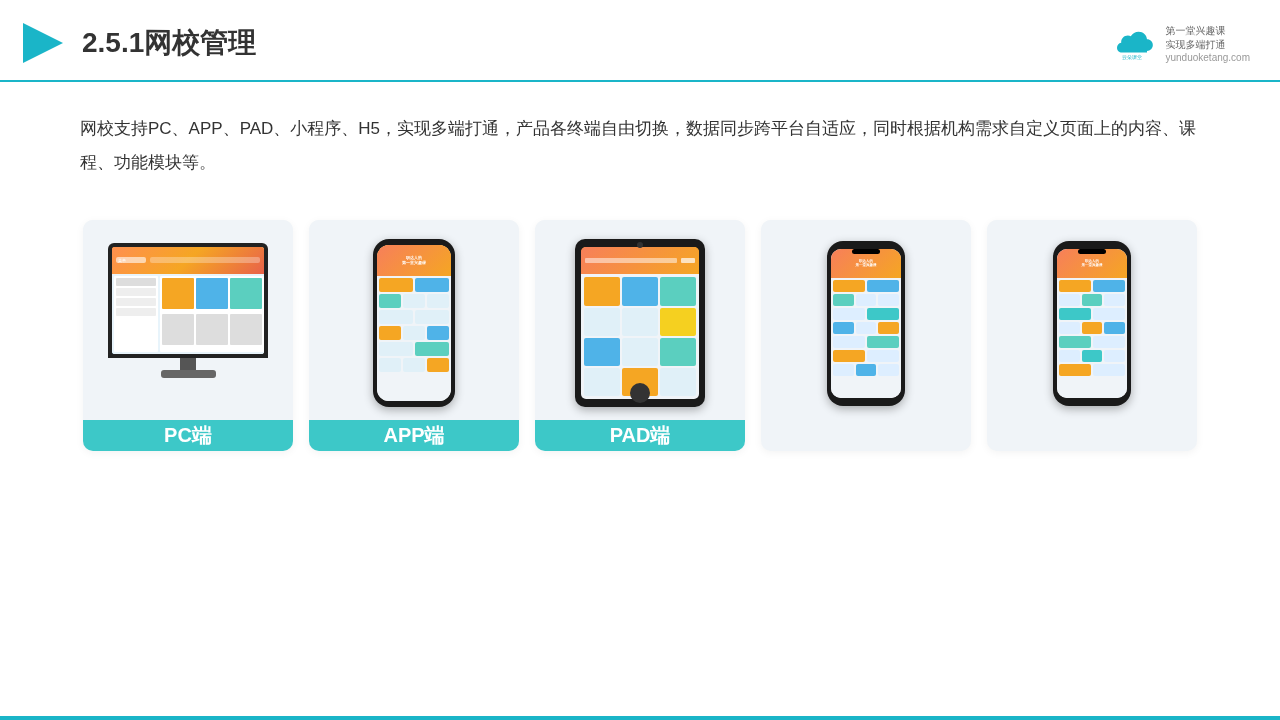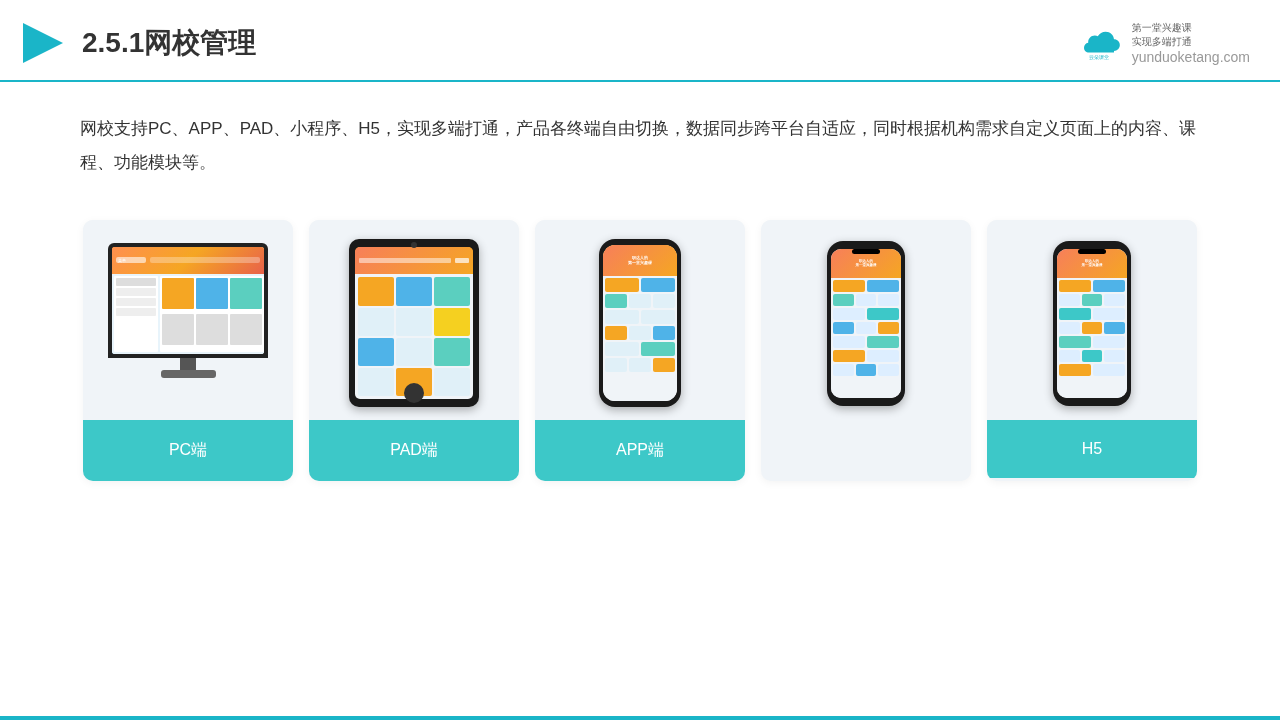--- a/index.html
+++ b/index.html
@@ -46,21 +46,21 @@
     .logo-text {
       display: flex;
       flex-direction: column;
       align-items: flex-start;
     }
     .logo-sub {
       font-size: 10px;
       color: #666;
     }
     .logo-url {
-      font-size: 14px;
+      font-size: 10px;
       color: #999;
     }
 
     
     .description {
       padding: 30px 80px 10px 80px;
       font-size: 17px;
       color: #333;
       line-height: 2;
     }
@@ -93,23 +93,23 @@
       justify-content: center;
       padding: 16px 10px 10px;
       background: #f0f4f8;
     }
 
     .card-label {
       width: 100%;
       background: #3dc8c8;
       color: white;
       text-align: center;
-      font-size: 16px;
-      padding: 20px 0;
-      font-weight: 400;
+      font-size: 20px;
+      padding: 2px 0;
+      font-weight: 700;
     }
 
     
     
     .pc-monitor {
       width: 170px;
       height: 160px;
       display: flex;
       flex-direction: column;
       align-items: center;
@@ -459,20 +459,67 @@
         </div>
         <div class="monitor-neck"></div>
         <div class="monitor-base"></div>
       </div>
     </div>
     <div class="card-label">PC端</div>
   </div>
 
   <div class="card">
     <div class="card-image-area">
+      <div class="phone-mock">
+        <div class="phone-notch"></div>
+        <div class="phone-screen">
+          <div class="phone-screen-inner">
+            <div class="phone-top-bar">
+              <div style="font-size:4px;color:white;font-weight:bold;text-align:center;line-height:1.2;">
+                职达人的<br>第一堂兴趣课
+              </div>
+            </div>
+            <div class="phone-content">
+              <div class="phone-row">
+                <div class="phone-block orange"></div>
+                <div class="phone-block blue"></div>
+              </div>
+              <div class="phone-row">
+                <div class="phone-block green"></div>
+                <div class="phone-block"></div>
+                <div class="phone-block"></div>
+              </div>
+              <div class="phone-row">
+                <div class="phone-block"></div>
+                <div class="phone-block"></div>
+              </div>
+              <div class="phone-row">
+                <div class="phone-block orange"></div>
+                <div class="phone-block"></div>
+                <div class="phone-block blue"></div>
+              </div>
+              <div class="phone-row">
+                <div class="phone-block"></div>
+                <div class="phone-block green"></div>
+              </div>
+              <div class="phone-row">
+                <div class="phone-block"></div>
+                <div class="phone-block"></div>
+                <div class="phone-block orange"></div>
+              </div>
+            </div>
+          </div>
+        </div>
+      </div>
+    </div>
+    <div class="card-label">APP端</div>
+  </div>
+
+  <div class="card">
+    <div class="card-image-area">
       <div class="ipad-mock">
         <div class="ipad-camera"></div>
         <div class="ipad-screen">
           <div class="ipad-screen-inner">
             <div class="ipad-top">
               <div style="flex:1;height:5px;background:rgba(255,255,255,0.5);border-radius:1px;"></div>
               <div style="width:14px;height:5px;background:rgba(255,255,255,0.7);border-radius:1px;margin-left:2px;"></div>
             </div>
             <div class="ipad-content">
               <div class="ipad-cell orange"></div>
@@ -491,161 +538,113 @@
           </div>
         </div>
         <div class="ipad-home"></div>
       </div>
     </div>
     <div class="card-label">PAD端</div>
   </div>
 
   <div class="card">
     <div class="card-image-area">
-      <div class="phone-mock">
-        <div class="phone-notch"></div>
-        <div class="phone-screen">
-          <div class="phone-screen-inner">
-            <div class="phone-top-bar">
-              <div style="font-size:4px;color:white;font-weight:bold;text-align:center;line-height:1.2;">
+      <div class="mini-phone">
+        <div class="mini-phone-notch"></div>
+        <div class="mini-phone-screen">
+          <div class="mini-phone-inner">
+            <div class="mini-phone-top">
+              <div style="font-size:3.5px;color:white;font-weight:bold;text-align:center;line-height:1.3;">
                 职达人的<br>第一堂兴趣课
               </div>
             </div>
-            <div class="phone-content">
-              <div class="phone-row">
-                <div class="phone-block orange"></div>
-                <div class="phone-block blue"></div>
-              </div>
-              <div class="phone-row">
-                <div class="phone-block green"></div>
-                <div class="phone-block"></div>
-                <div class="phone-block"></div>
-              </div>
-              <div class="phone-row">
-                <div class="phone-block"></div>
-                <div class="phone-block"></div>
-              </div>
-              <div class="phone-row">
-                <div class="phone-block orange"></div>
-                <div class="phone-block"></div>
-                <div class="phone-block blue"></div>
-              </div>
-              <div class="phone-row">
-                <div class="phone-block"></div>
-                <div class="phone-block green"></div>
-              </div>
-              <div class="phone-row">
-                <div class="phone-block"></div>
-                <div class="phone-block"></div>
-                <div class="phone-block orange"></div>
+            <div class="mini-phone-body">
+              <div class="mini-row">
+                <div class="mini-block orange"></div>
+                <div class="mini-block blue"></div>
+              </div>
+              <div class="mini-row">
+                <div class="mini-block green"></div>
+                <div class="mini-block"></div>
+                <div class="mini-block"></div>
+              </div>
+              <div class="mini-row">
+                <div class="mini-block"></div>
+                <div class="mini-block teal"></div>
+              </div>
+              <div class="mini-row">
+                <div class="mini-block blue"></div>
+                <div class="mini-block"></div>
+                <div class="mini-block orange"></div>
+              </div>
+              <div class="mini-row">
+                <div class="mini-block"></div>
+                <div class="mini-block green"></div>
+              </div>
+              <div class="mini-row">
+                <div class="mini-block orange"></div>
+                <div class="mini-block"></div>
+              </div>
+              <div class="mini-row">
+                <div class="mini-block"></div>
+                <div class="mini-block blue"></div>
+                <div class="mini-block"></div>
               </div>
             </div>
           </div>
         </div>
       </div>
     </div>
-    <div class="card-label">APP端</div>
   </div>
 
   <div class="card">
     <div class="card-image-area">
       <div class="mini-phone">
         <div class="mini-phone-notch"></div>
         <div class="mini-phone-screen">
           <div class="mini-phone-inner">
             <div class="mini-phone-top">
               <div style="font-size:3.5px;color:white;font-weight:bold;text-align:center;line-height:1.3;">
                 职达人的<br>第一堂兴趣课
               </div>
             </div>
             <div class="mini-phone-body">
               <div class="mini-row">
                 <div class="mini-block orange"></div>
                 <div class="mini-block blue"></div>
               </div>
               <div class="mini-row">
+                <div class="mini-block"></div>
                 <div class="mini-block green"></div>
                 <div class="mini-block"></div>
-                <div class="mini-block"></div>
-              </div>
-              <div class="mini-row">
-                <div class="mini-block"></div>
+              </div>
+              <div class="mini-row">
                 <div class="mini-block teal"></div>
-              </div>
-              <div class="mini-row">
+                <div class="mini-block"></div>
+              </div>
+              <div class="mini-row">
+                <div class="mini-block"></div>
+                <div class="mini-block orange"></div>
                 <div class="mini-block blue"></div>
-                <div class="mini-block"></div>
+              </div>
+              <div class="mini-row">
+                <div class="mini-block green"></div>
+                <div class="mini-block"></div>
+              </div>
+              <div class="mini-row">
+                <div class="mini-block"></div>
+                <div class="mini-block teal"></div>
+                <div class="mini-block"></div>
+              </div>
+              <div class="mini-row">
                 <div class="mini-block orange"></div>
-              </div>
-              <div class="mini-row">
-                <div class="mini-block"></div>
-                <div class="mini-block green"></div>
-              </div>
-              <div class="mini-row">
-                <div class="mini-block orange"></div>
-                <div class="mini-block"></div>
-              </div>
-              <div class="mini-row">
-                <div class="mini-block"></div>
-                <div class="mini-block blue"></div>
                 <div class="mini-block"></div>
               </div>
             </div>
           </div>
         </div>
       </div>
     </div>
   </div>
 
-  <div class="card">
-    <div class="card-image-area">
-      <div class="mini-phone">
-        <div class="mini-phone-notch"></div>
-        <div class="mini-phone-screen">
-          <div class="mini-phone-inner">
-            <div class="mini-phone-top">
-              <div style="font-size:3.5px;color:white;font-weight:bold;text-align:center;line-height:1.3;">
-                职达人的<br>第一堂兴趣课
-              </div>
-            </div>
-            <div class="mini-phone-body">
-              <div class="mini-row">
-                <div class="mini-block orange"></div>
-                <div class="mini-block blue"></div>
-              </div>
-              <div class="mini-row">
-                <div class="mini-block"></div>
-                <div class="mini-block green"></div>
-                <div class="mini-block"></div>
-              </div>
-              <div class="mini-row">
-                <div class="mini-block teal"></div>
-                <div class="mini-block"></div>
-              </div>
-              <div class="mini-row">
-                <div class="mini-block"></div>
-                <div class="mini-block orange"></div>
-                <div class="mini-block blue"></div>
-              </div>
-              <div class="mini-row">
-                <div class="mini-block green"></div>
-                <div class="mini-block"></div>
-              </div>
-              <div class="mini-row">
-                <div class="mini-block"></div>
-                <div class="mini-block teal"></div>
-                <div class="mini-block"></div>
-              </div>
-              <div class="mini-row">
-                <div class="mini-block orange"></div>
-                <div class="mini-block"></div>
-              </div>
-            </div>
-          </div>
-        </div>
-      </div>
-    </div>
-    <div class="card-label">H5</div>
-  </div>
-
 </div>
 
 <div class="bottom-line"></div>
 
 </body></html>

